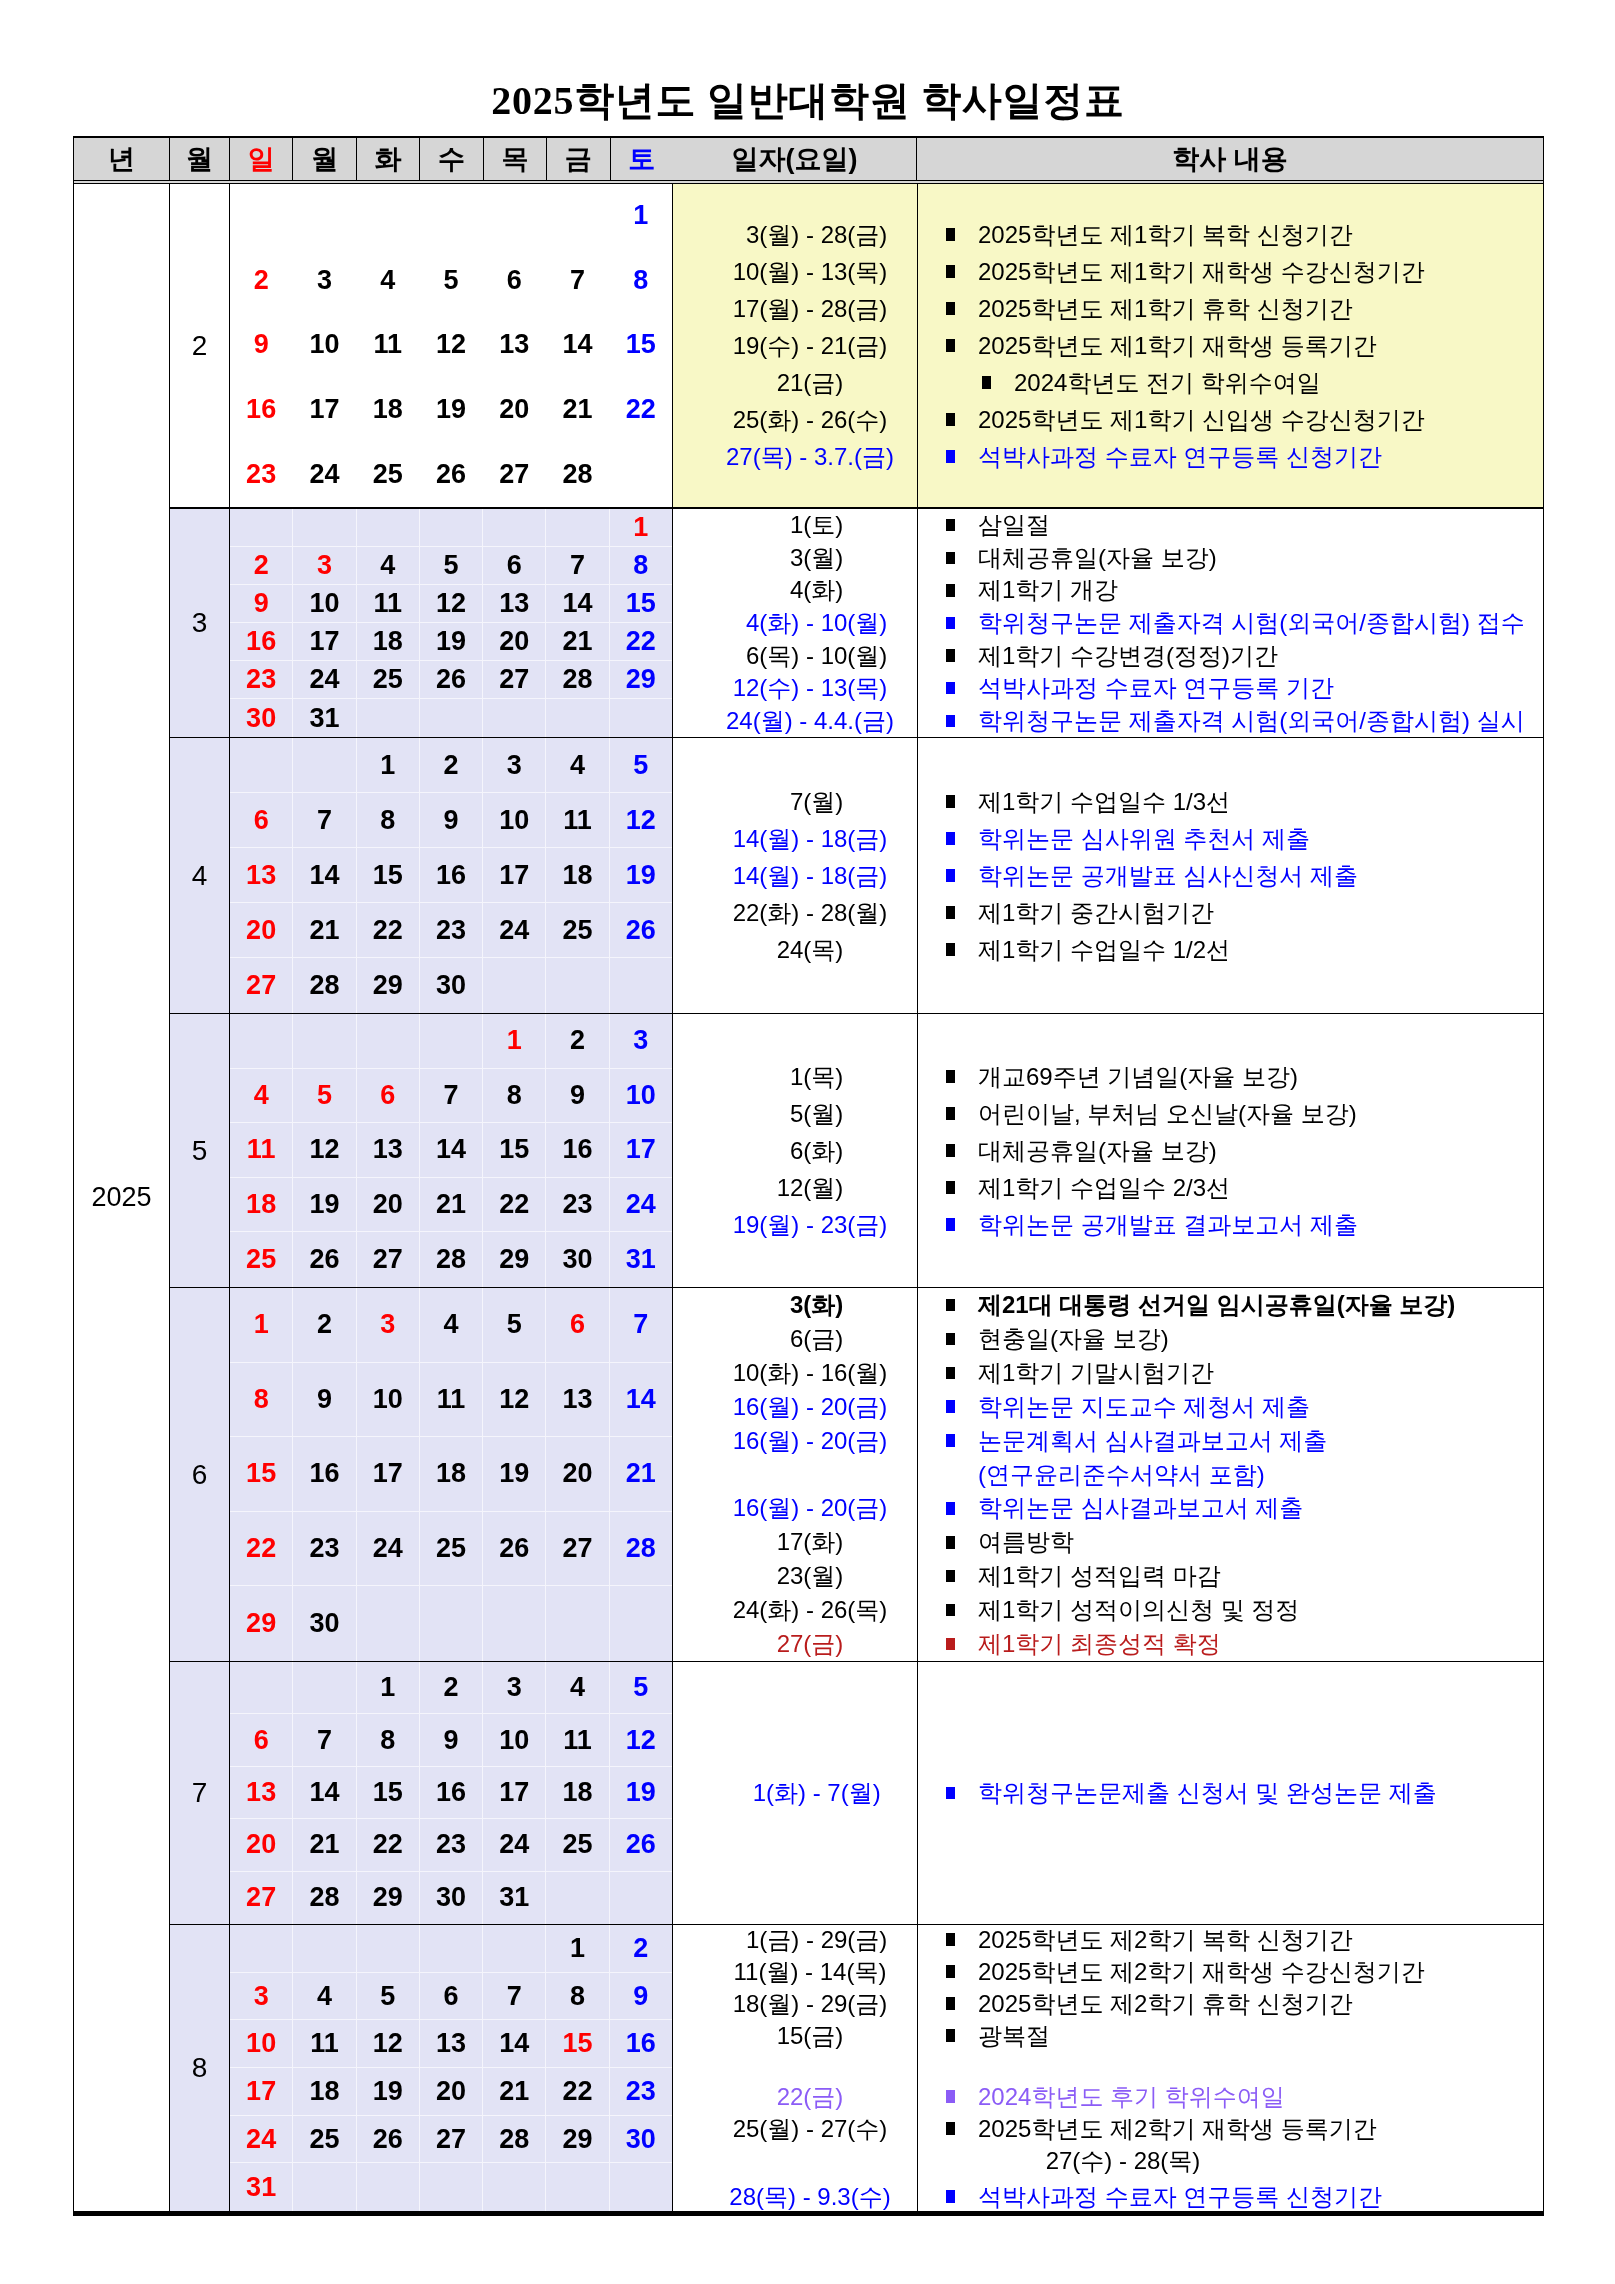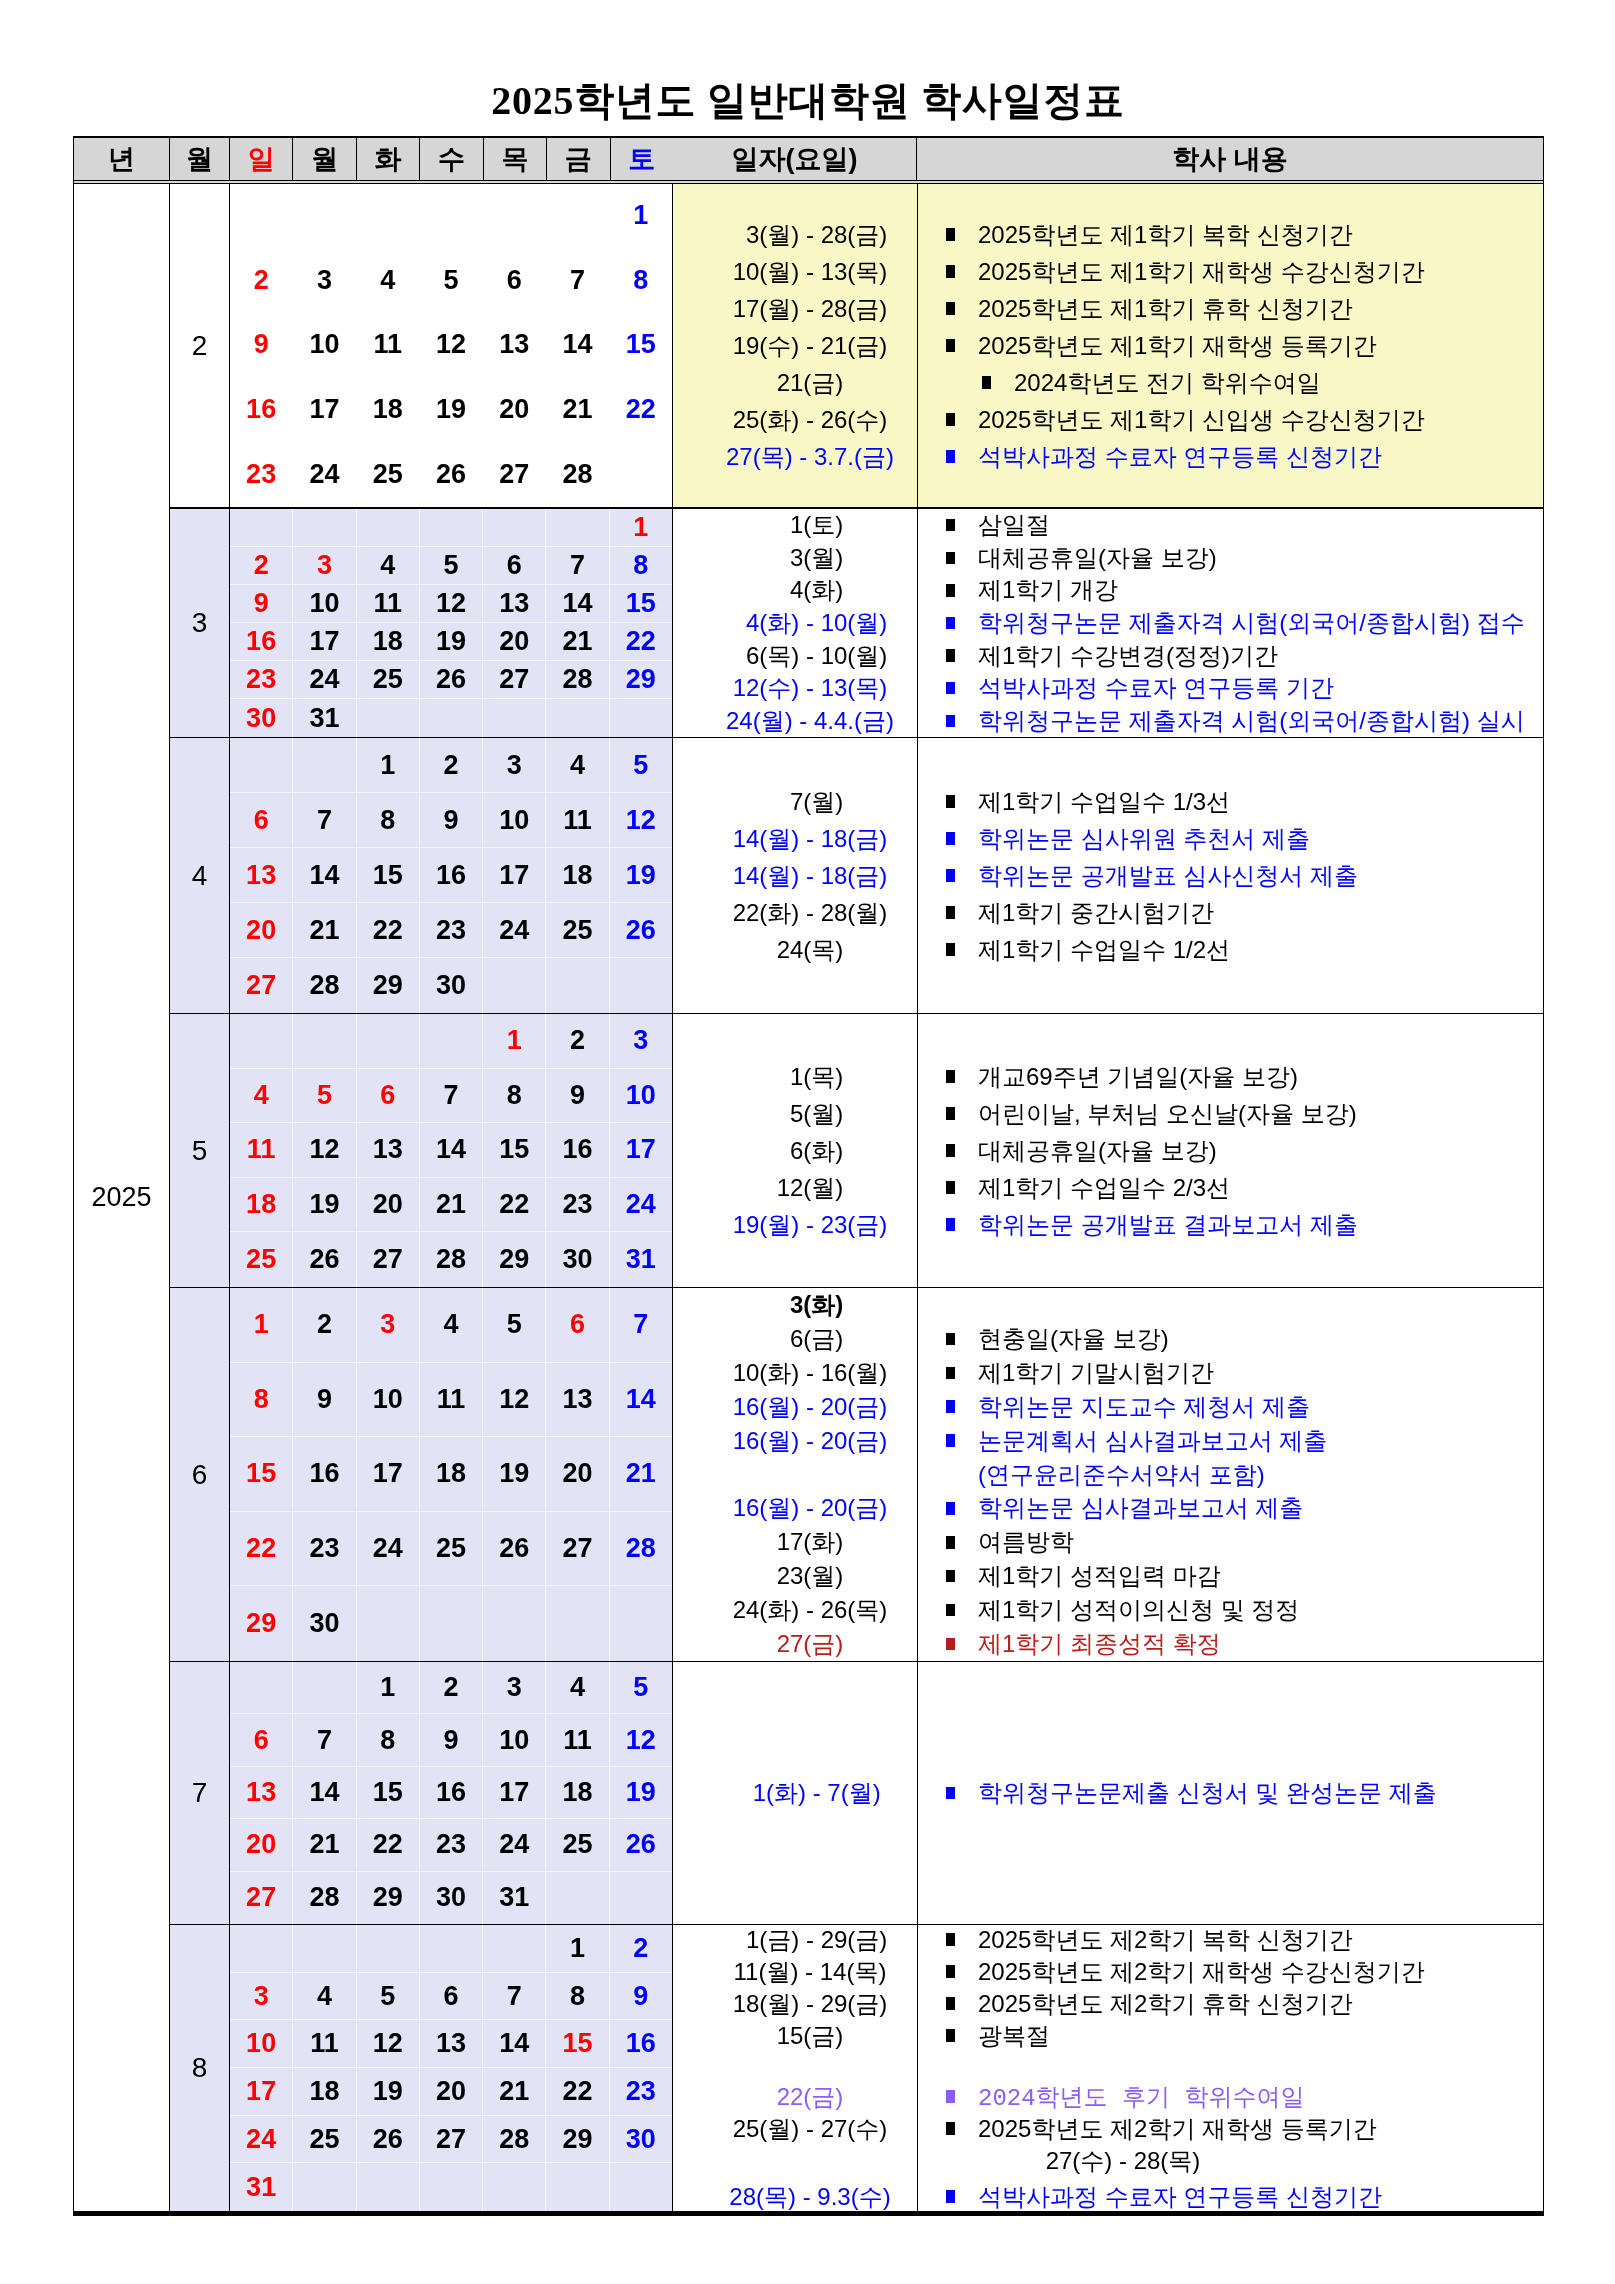--- a/index.html
+++ b/index.html
@@ -552,20 +552,24 @@
                 <div class="day"></div>
                 <div class="day"></div>
                 <div class="day"></div>
                 <div class="day"></div>
               </div>
             </div>
             <div class="right">
               <div class="vdiv"></div>
               <div class="erow bold" style="--rh: 34px; color: rgb(0, 0, 0);">
                 <div class="edate"> 3(화)</div>
+                <div class="ebody">
+                  <div class="bullet"></div>
+                  <div class="etext" style="display: inline;">제21대 대통령 선거일 임시공휴일(자율 보강)</div>
+                </div>
               </div>
               <div class="erow" style="--rh: 34px; color: rgb(0, 0, 0);">
                 <div class="edate"> 6(금)</div>
                 <div class="ebody">
                   <div class="bullet"></div>
                   <div class="etext" style="display: inline;">현충일(자율 보강)</div>
                 </div>
               </div>
               <div class="erow" style="--rh: 34px; color: rgb(0, 0, 0);">
                 <div class="edate">10(화) - 16(월)</div>
@@ -776,21 +780,21 @@
                 <div class="edate">15(금)</div>
                 <div class="ebody">
                   <div class="bullet"></div>
                   <div class="etext" style="display: inline;">광복절</div>
                 </div>
               </div>
               <div class="erow" style="--rh: 36px; color: #8b5cf6; margin-top: 29px;">
                 <div class="edate">22(금)</div>
                 <div class="ebody">
                   <div class="bullet"></div>
-                  <div class="etext" style="display: inline; font-family: Liberation Mono, monospace;">2024학년도 후기 학위수여일</div>
+                  <div class="etext" style="display: inline;">2024학년도 후기 학위수여일</div>
                 </div>
               </div>
               <div class="erow" style="--rh: 36px; color: rgb(0, 0, 0);">
                 <div class="edate">25(월) - 27(수)</div>
                 <div class="ebody">
                   <div class="bullet"></div>
                   <div class="etext" style="display: inline;">2025학년도 제2학기 재학생 등록기간</div>
                 </div>
               </div>
               <div class="erow" style="--rh: 36px; color: rgb(0, 0, 0); flex-direction: column;">

